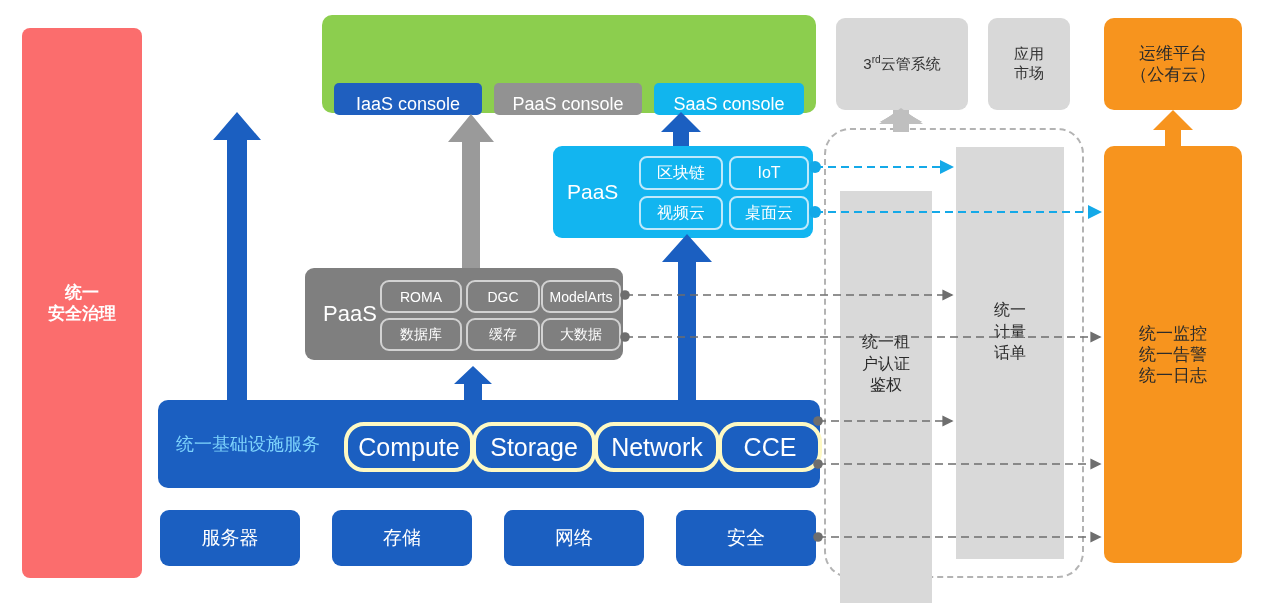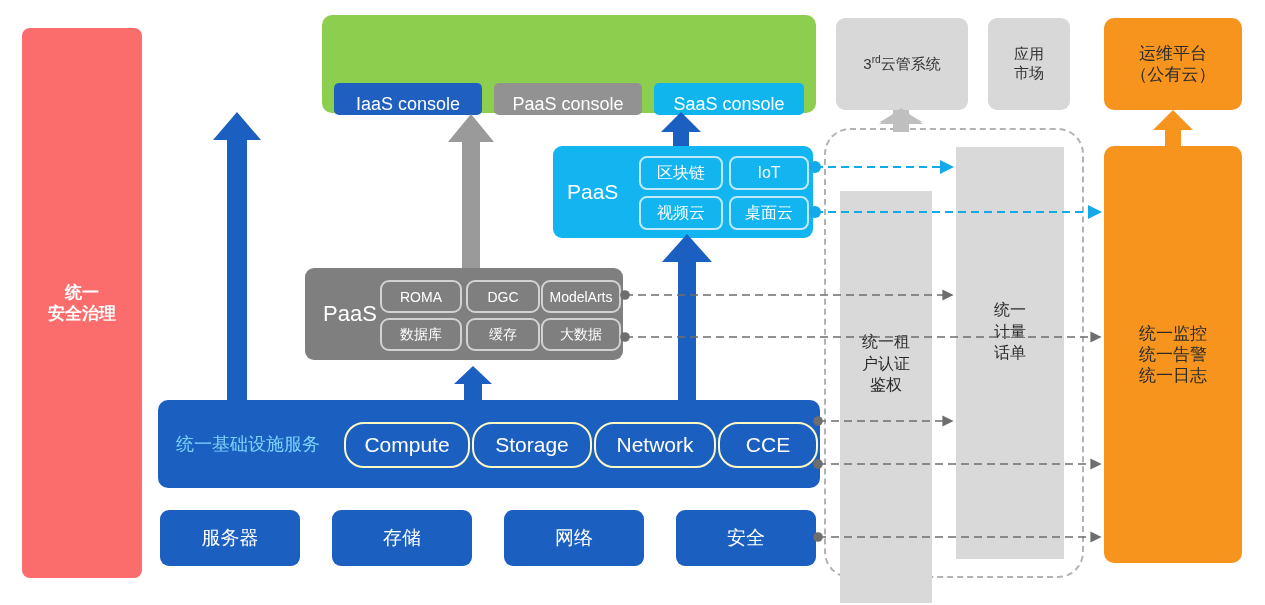--- a/index.html
+++ b/index.html
@@ -34,21 +34,21 @@
   .tag{position:absolute;border:2px solid #bfe9fb;border-radius:8px;display:flex;align-items:center;justify-content:center;color:#fff;font-size:16px;}
 
   
   .paas{background:#7F7F7F;border-radius:9px;display:block;}
   .paas-label{position:absolute;left:18px;top:50%;transform:translateY(-50%);color:#fff;font-size:22px;}
   .ptag{position:absolute;border:2px solid #d2d2d2;border-radius:9px;display:flex;align-items:center;justify-content:center;color:#fff;font-size:14px;}
 
   
   .iaas{background:#1B5FC1;border-radius:10px;display:block;}
   .iaas-label{position:absolute;left:18px;top:50%;transform:translateY(-50%);color:#7dd3fc;font-size:18px;}
-  .itag{position:absolute;border:2px solid #fef9c3;border-radius:20px;display:flex;align-items:center;justify-content:center;color:#fff;font-size:21px;}
+  .itag{position:absolute;border:4px solid #fef9c3;border-radius:20px;display:flex;align-items:center;justify-content:center;color:#fff;font-size:25px;}
 
   
   .hw{background:#1B5FC1;color:#fff;font-size:19px;border-radius:9px;}
 
   
   .dashcontainer{position:absolute;border:2px dashed #B3B3B3;border-radius:26px;box-sizing:border-box;}
   .graycol{position:absolute;background:#D9D9D9;}
   .graycol-label{position:absolute;width:100%;text-align:center;color:#2b2b2b;font-size:16px;line-height:1.35;}
 
   

